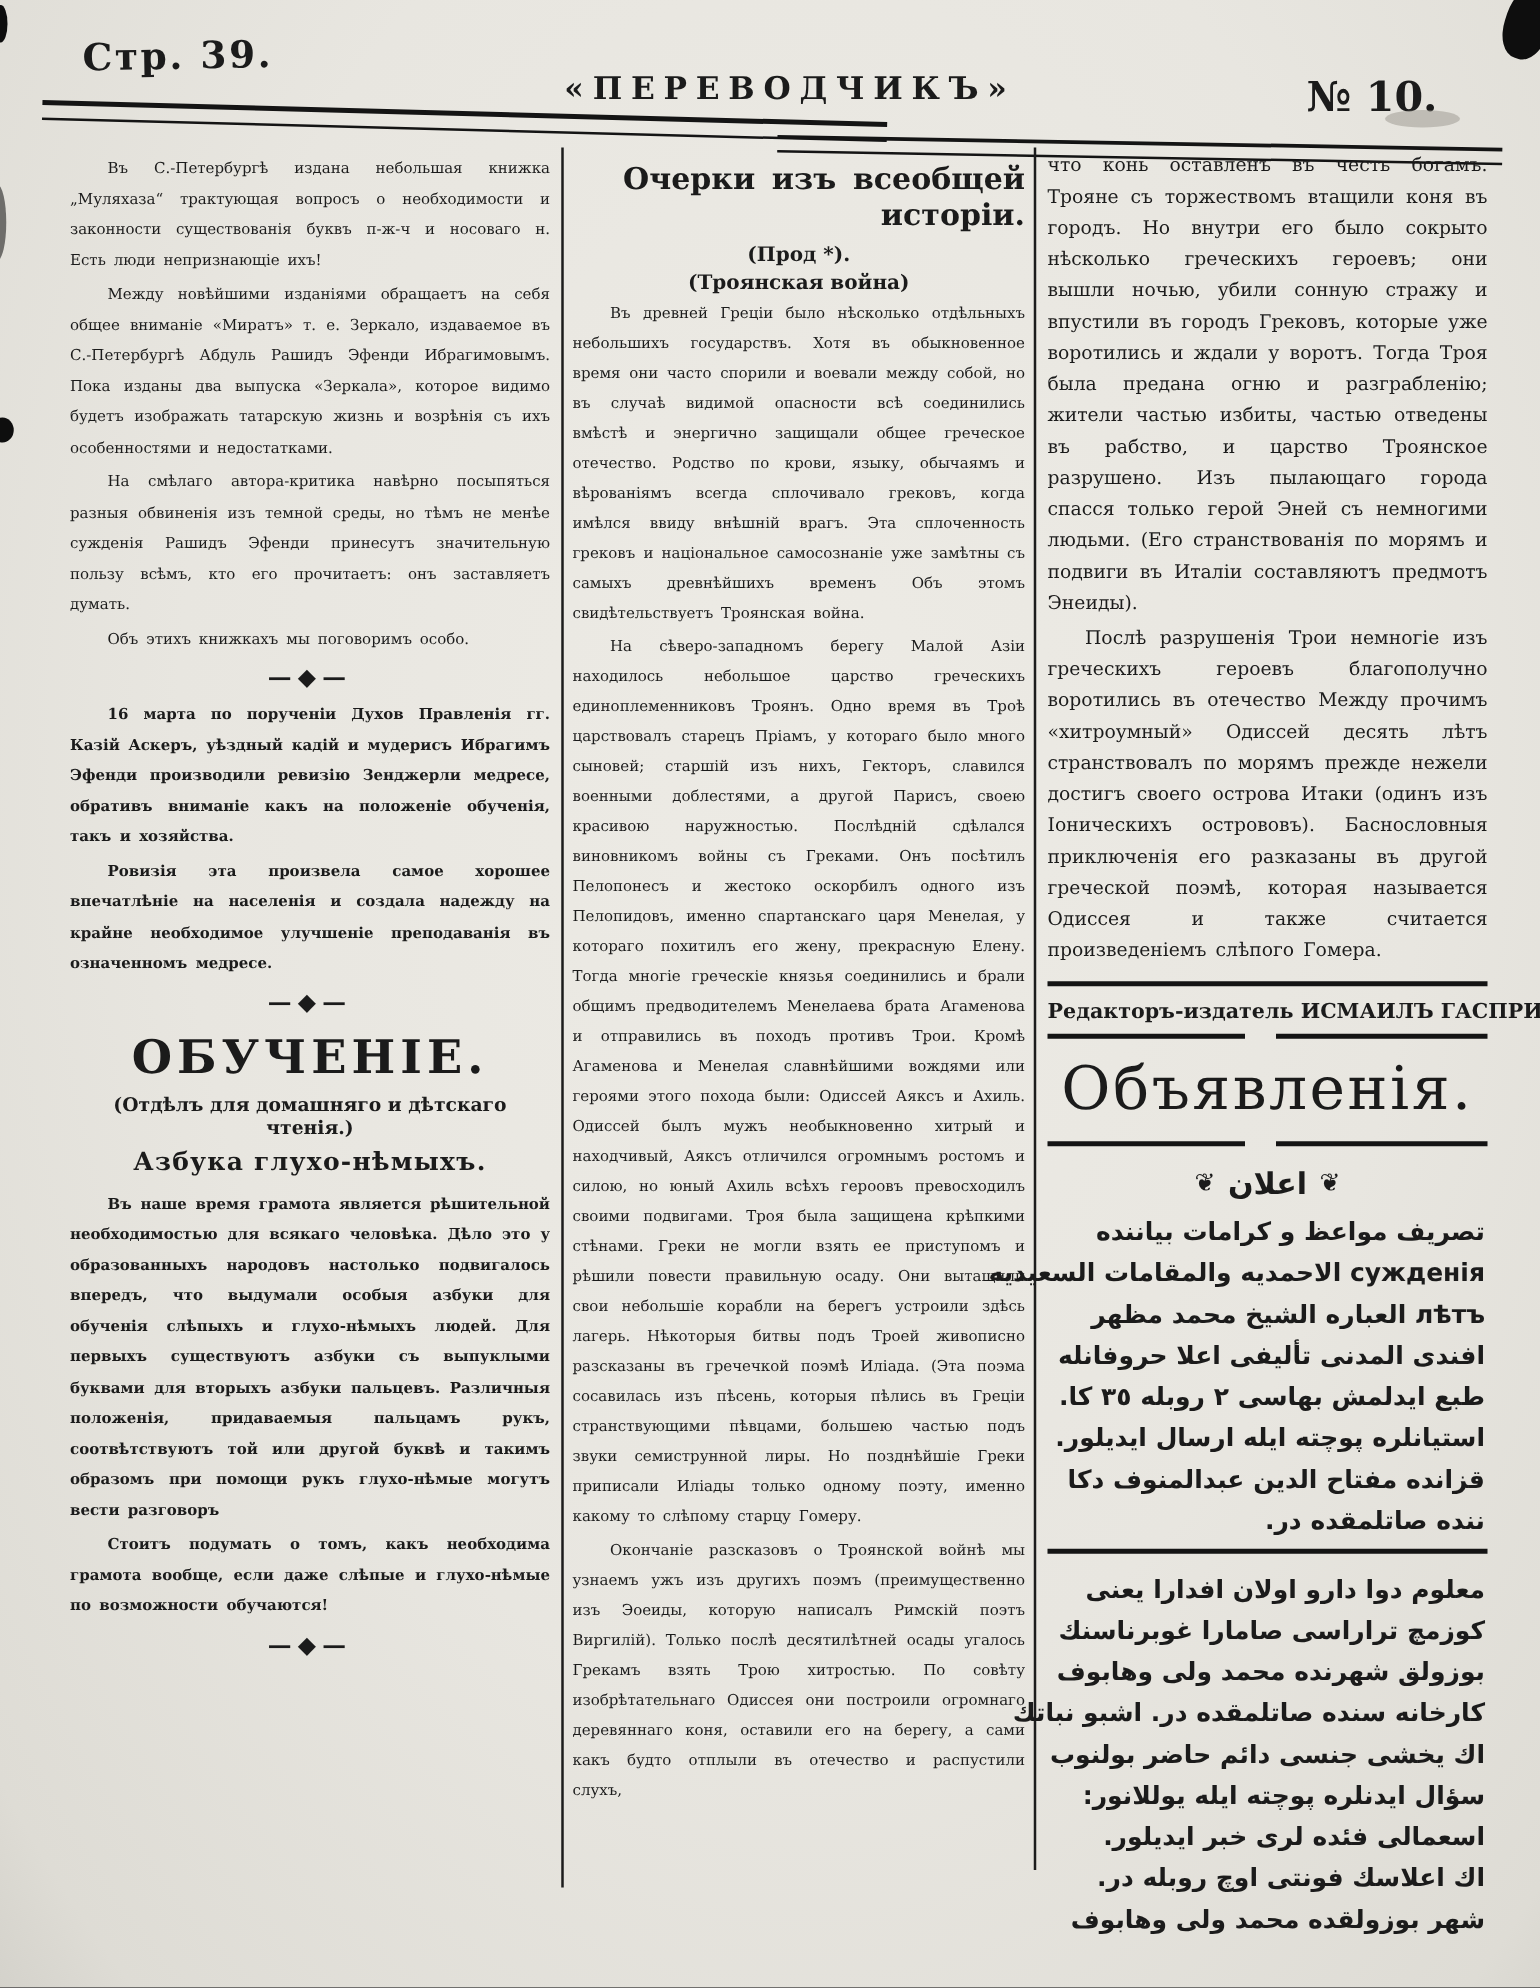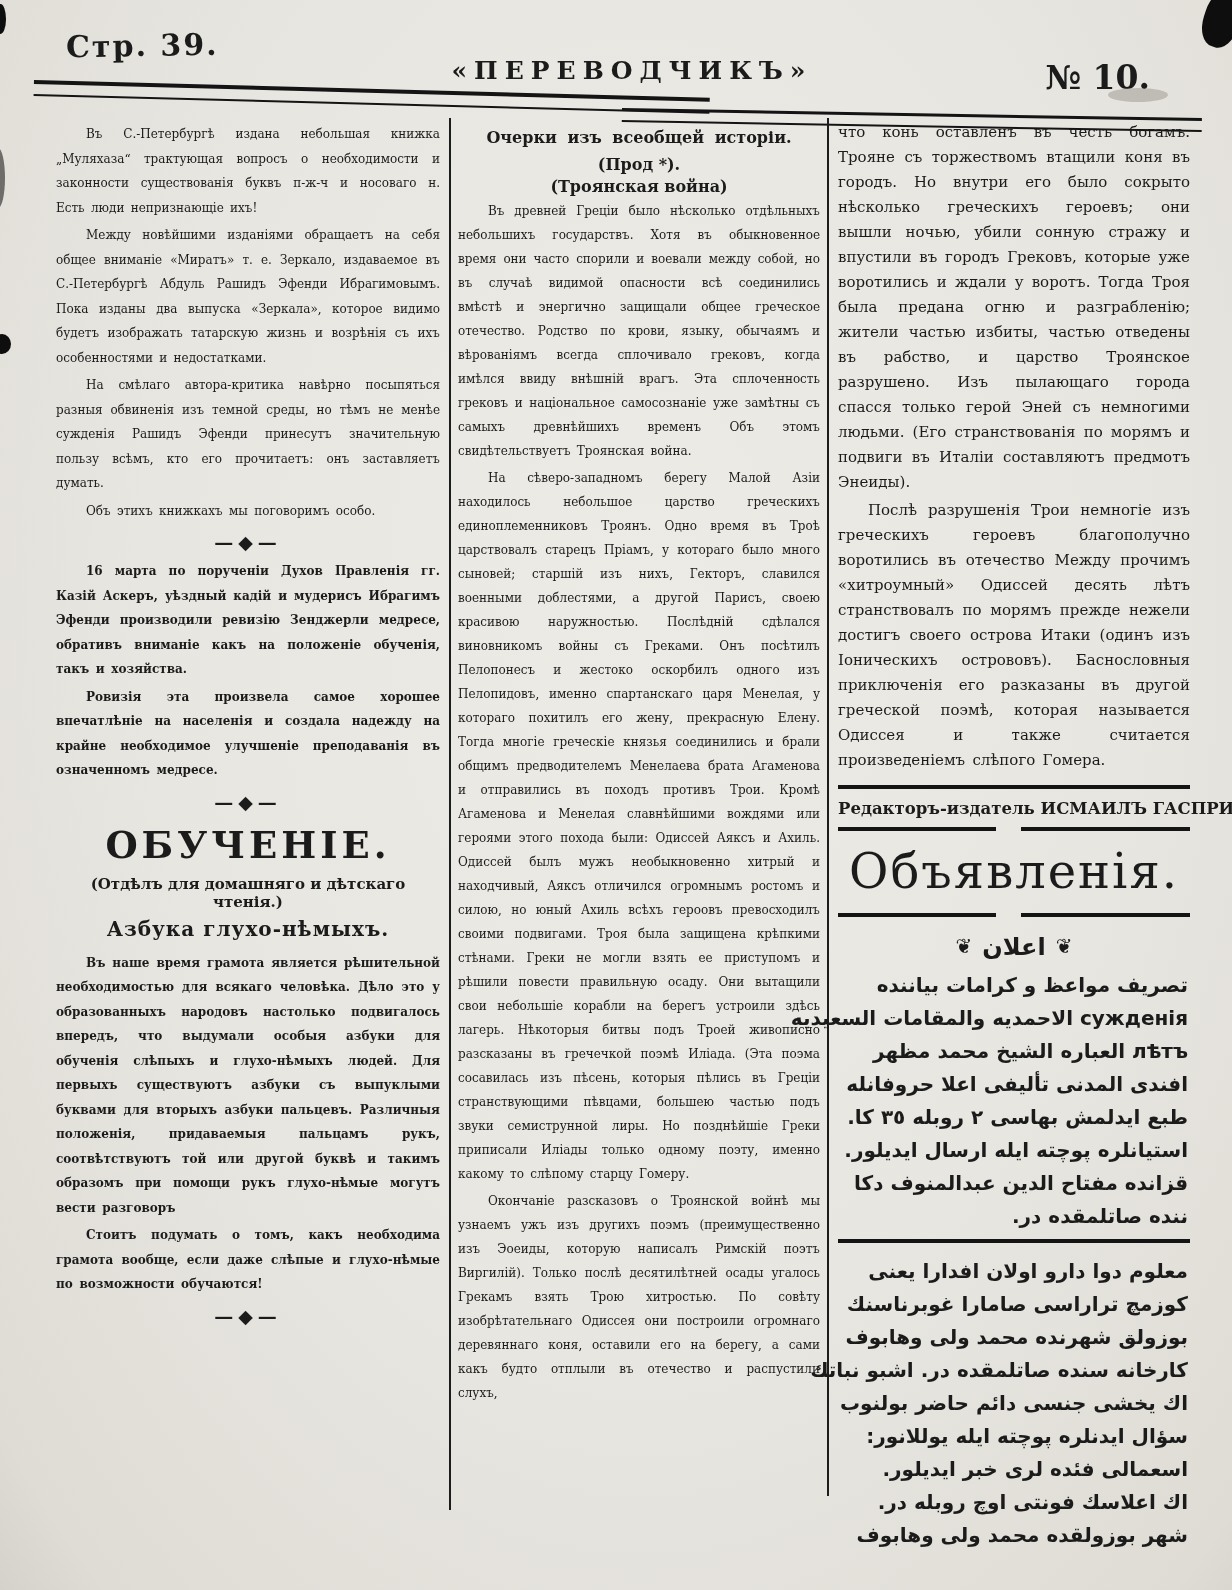--- a/index.html
+++ b/index.html
@@ -33,21 +33,21 @@
   .p{margin:0 0 3px 0;text-align:justify;text-indent:30px;font-size:12px;line-height:24.5px;word-spacing:2.5px;}
   .col-mid .p{line-height:24px;}
   .col-right .p{font-size:15px;line-height:25px;}
   .b{font-weight:bold;}
   .divider{text-align:center;font-weight:bold;font-size:19px;letter-spacing:5px;margin:8px 0 6px;}
   
   .sec-title{text-align:center;font-size:37px;font-weight:bold;letter-spacing:4px;margin:10px 0 8px;}
   .sec-subtitle{text-align:center;font-size:15px;font-weight:bold;margin:0 0 6px;}
   .sec-heading{text-align:center;font-size:20px;font-weight:bold;margin:0 0 10px;letter-spacing:1px;}
   
-  .art-title{text-align:center;font-size:16px;font-weight:bold;margin:10px 0 8px;word-spacing:5px;}
+  .art-title{text-align:right;font-size:24px;font-weight:bold;margin:10px 0 8px;word-spacing:5px;}
   .art-sub{text-align:center;font-size:16px;font-weight:bold;margin:0 0 3px;}
   
   .thick-rule{height:4px;background:#141414;margin:12px 0 0;}
   .editor-line{text-align:center;font-size:16.5px;font-weight:bold;margin:10px 0 9px;white-space:nowrap;}
   .broken-rule{height:4px;margin:0 0 4px;
     background:linear-gradient(90deg,#141414 0 45%,transparent 45% 52%,#141414 52% 100%);}
   .ads-title{text-align:center;font-size:48px;font-weight:normal;letter-spacing:2px;margin:12px 0 14px;}
   .ad-ornament{text-align:center;font-size:24px;margin:16px 0 8px;font-family:"DejaVu Sans",sans-serif;font-weight:bold;}
   .ad-ornament .flourish{font-size:20px;vertical-align:2px;padding:0 10px;}
   .ar{direction:rtl;text-align:right;font-family:"DejaVu Sans",sans-serif;font-weight:bold;

